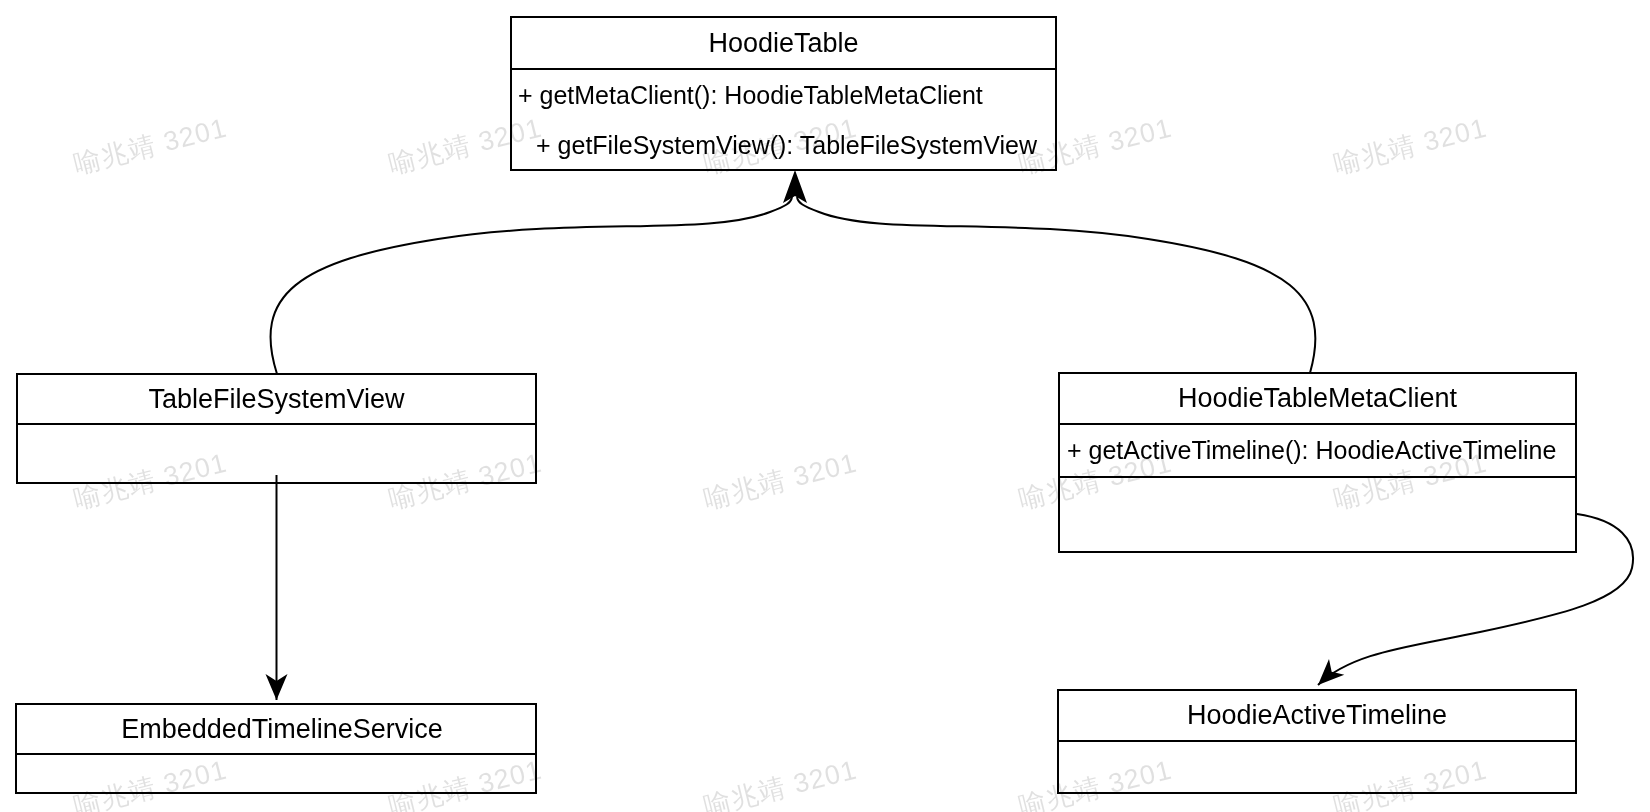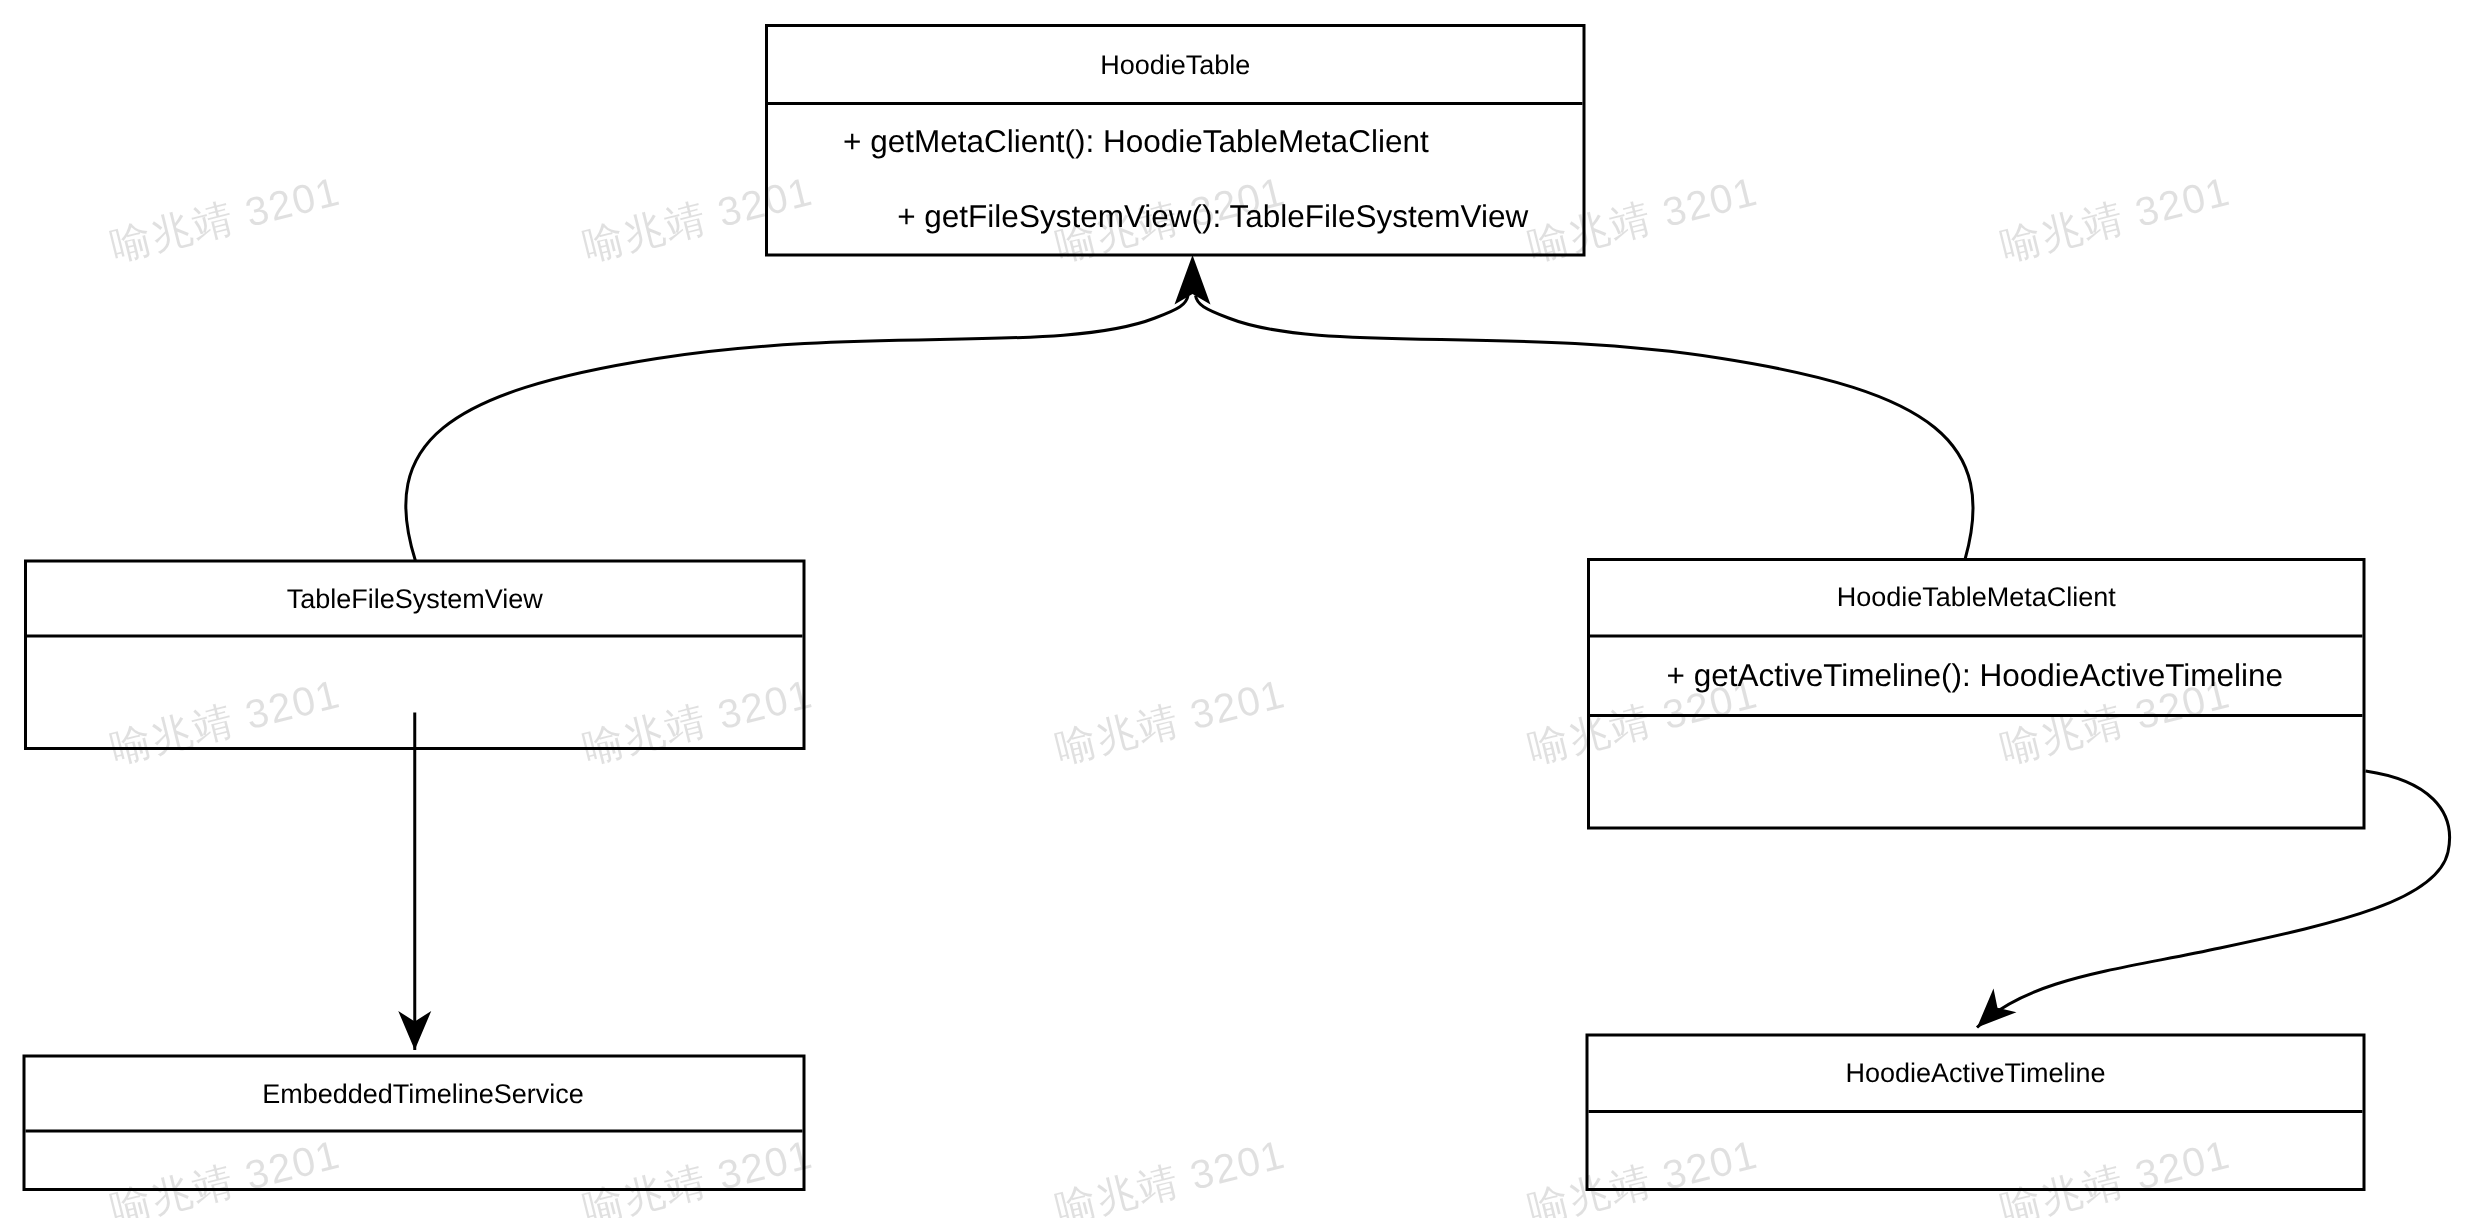--- a/index.html
+++ b/index.html
@@ -17,32 +17,31 @@
   }
   .uml-box {
     position: absolute;
     background: #ffffff;
     border: 2px solid #000000;
     box-sizing: border-box;
     z-index: 2;
   }
   .uml-title {
     text-align: center;
-    font-size: 18px;
+    font-size: 27px;
     border-bottom: 2px solid #000000;
     box-sizing: border-box;
     white-space: nowrap;
     overflow: hidden;
   }
   .uml-method-line {
-    font-size: 21px;
+    font-size: 25px;
     padding-left: 6px;
     box-sizing: border-box;
     white-space: nowrap;
-    margin-left: 44px;
   }
   .uml-compartment {
     box-sizing: border-box;
   }
   .divider-bottom { border-bottom: 2px solid #000000; }
   #arrow-layer {
     position: absolute;
     left: 0; top: 0;
     width: 1650px;
     height: 812px;
@@ -65,21 +64,21 @@
 <body>
 
 <div class="uml-box" style="left:510px; top:16px; width:547px; height:155px;">
   <div class="uml-title" style="height:52px; line-height:50px;">HoodieTable</div>
   <div class="uml-compartment">
     <div class="uml-method-line" style="height:50px; line-height:50px;">+ getMetaClient(): HoodieTableMetaClient</div>
     <div class="uml-method-line" style="height:50px; line-height:50px;text-align:center;">+ getFileSystemView(): TableFileSystemView</div>
   </div>
 </div>
 
-<div class="uml-box" style="left:16px; top:373px; width:521px; height:127px;">
+<div class="uml-box" style="left:16px; top:373px; width:521px; height:111px;">
   <div class="uml-title" style="height:50px; line-height:48px;">TableFileSystemView</div>
   <div class="uml-compartment" style="height:48px;"></div>
 </div>
 
 <div class="uml-box" style="left:1058px; top:372px; width:519px; height:181px;">
   <div class="uml-title" style="height:51px; line-height:49px;">HoodieTableMetaClient</div>
   <div class="uml-compartment divider-bottom" style="height:53px;">
     <div class="uml-method-line" style="height:51px; line-height:51px; padding-left:7px;">+ getActiveTimeline(): HoodieActiveTimeline</div>
   </div>
 </div>

